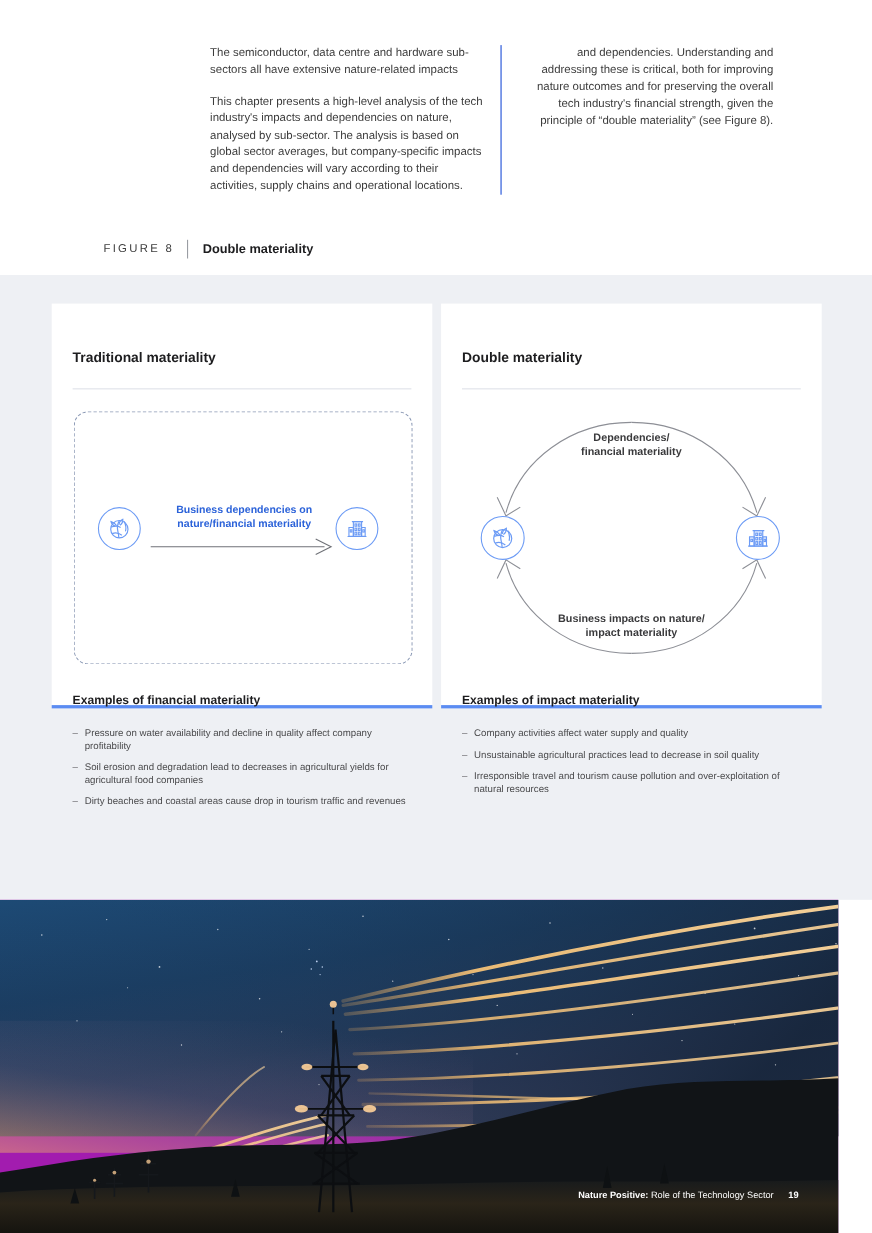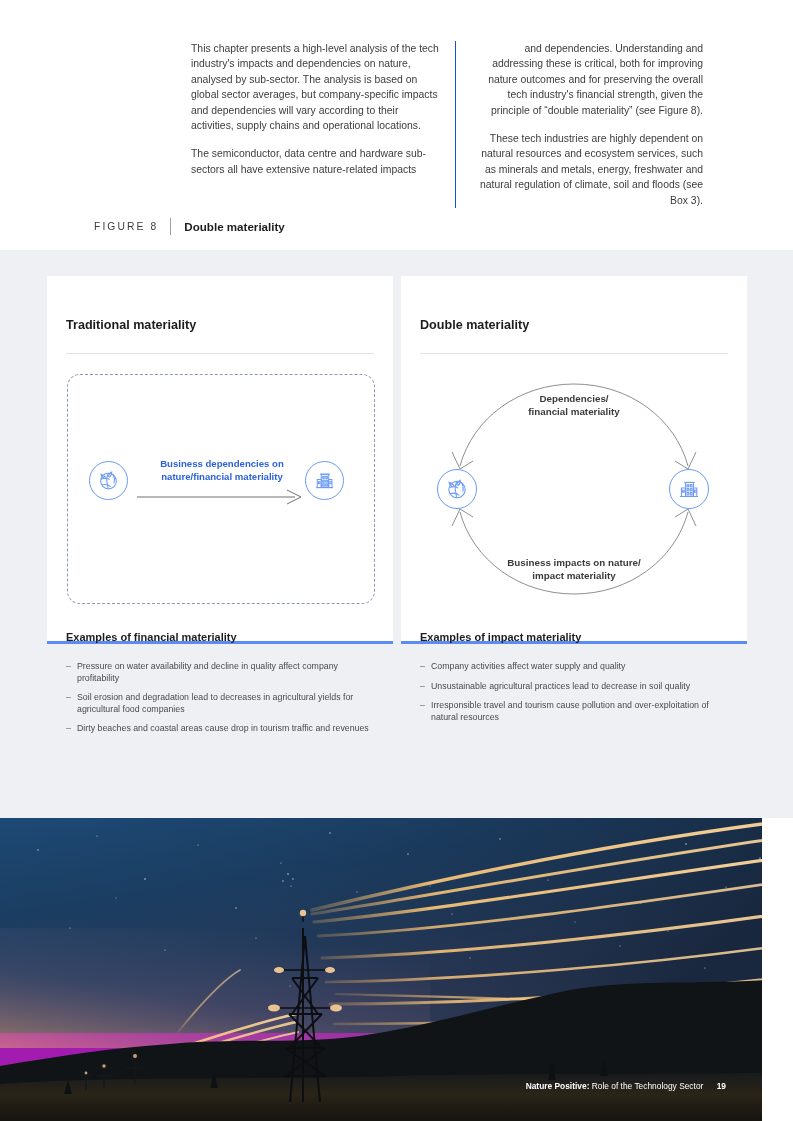--- a/index.html
+++ b/index.html
@@ -129,26 +129,25 @@
   .footer .pg { font-weight: bold; margin-left: 11px; }
 </style>
 </head>
 <body>
 
 <div class="page">
 
   <div class="intro">
     <div class="cols">
       <div class="col left">
+        <p>The semiconductor, data centre and hardware sub-sectors all have extensive nature-related impacts</p>
         <p>This chapter presents a high-level analysis of the tech industry's impacts and dependencies on nature, analysed by sub-sector. The analysis is based on global sector averages, but company-specific impacts and dependencies will vary according to their activities, supply chains and operational locations.</p>
-        <p>The semiconductor, data centre and hardware sub-sectors all have extensive nature-related impacts</p>
       </div>
       <div class="col right">
         <p>and dependencies. Understanding and addressing these is critical, both for improving nature outcomes and for preserving the overall tech industry's financial strength, given the principle of “double materiality” (see Figure 8).</p>
-        <p>These tech industries are highly dependent on natural resources and ecosystem services, such as minerals and metals, energy, freshwater and natural regulation of climate, soil and floods (see Box 3).</p>
       </div>
     </div>
 
     <div class="figure-caption">
       <span class="fig-label">FIGURE 8</span>
       <span class="fig-title">Double materiality</span>
     </div>
   </div>
 
   <div class="figband">

